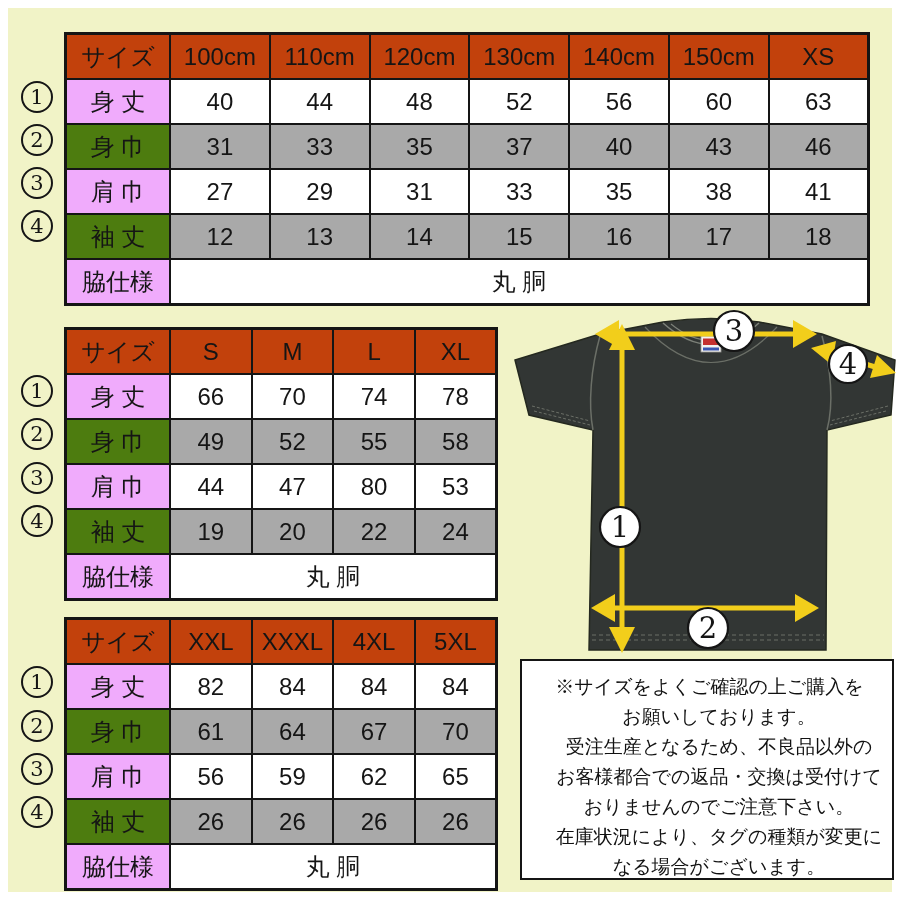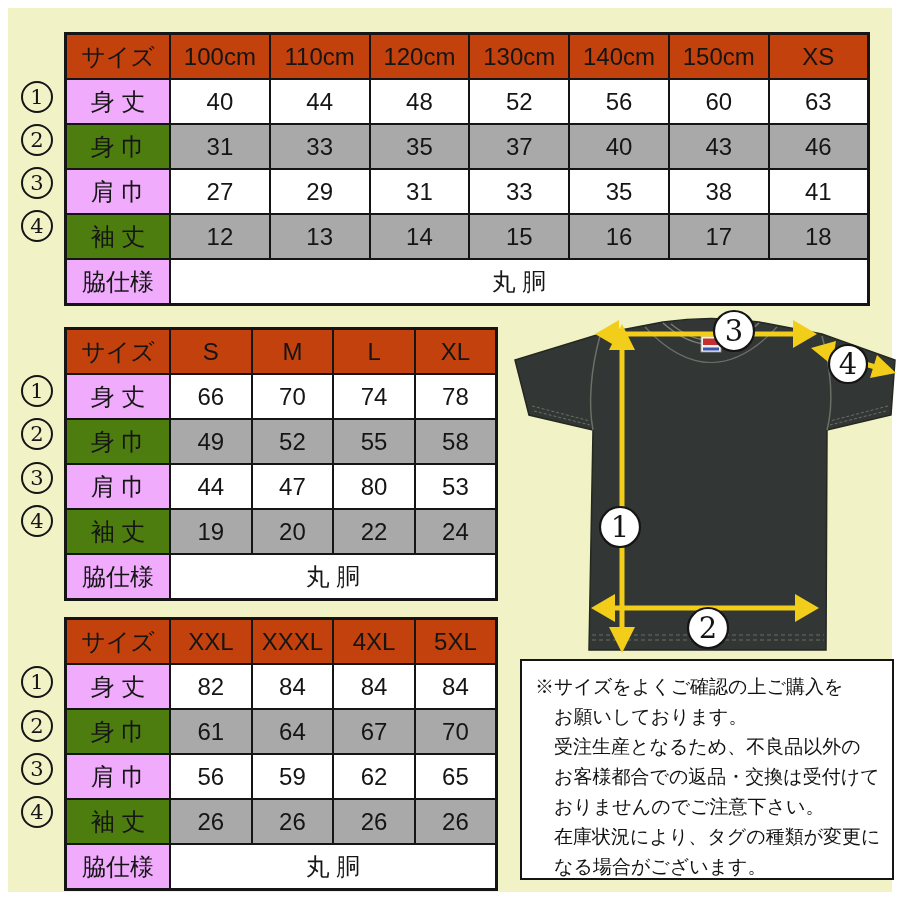--- a/index.html
+++ b/index.html
@@ -43,21 +43,21 @@
     font-family:"DejaVu Serif", serif; font-size:29px; fill:#151515;
   }
   
   .notice {
     position:absolute; left:520px; top:659px; width:374px; height:221px;
     background:#ffffff; border:2px solid #151515;
     padding:11px 8px 0 13px; box-sizing:border-box;
     font-size:19px; line-height:30px; color:#111111;
     letter-spacing:0px;
   }
-  .notice p { margin:0; white-space:nowrap; }
+  .notice p { margin:0; white-space:nowrap;text-align:center; }
   .notice p.indent { padding-left:19px; }
 </style>
 </head>
 <body>
 
 <div class="bg"></div>
 
 <table class="size-table" id="table-0">
     <tbody>
       <tr>

